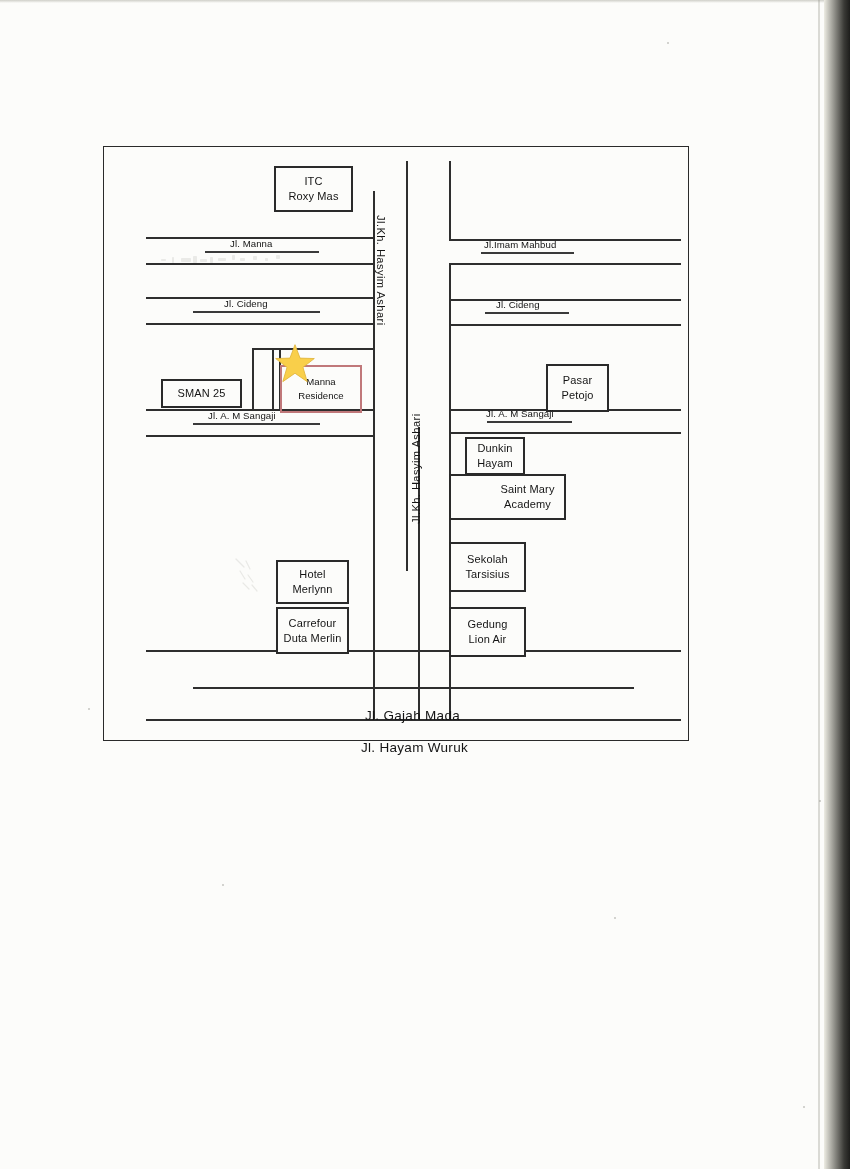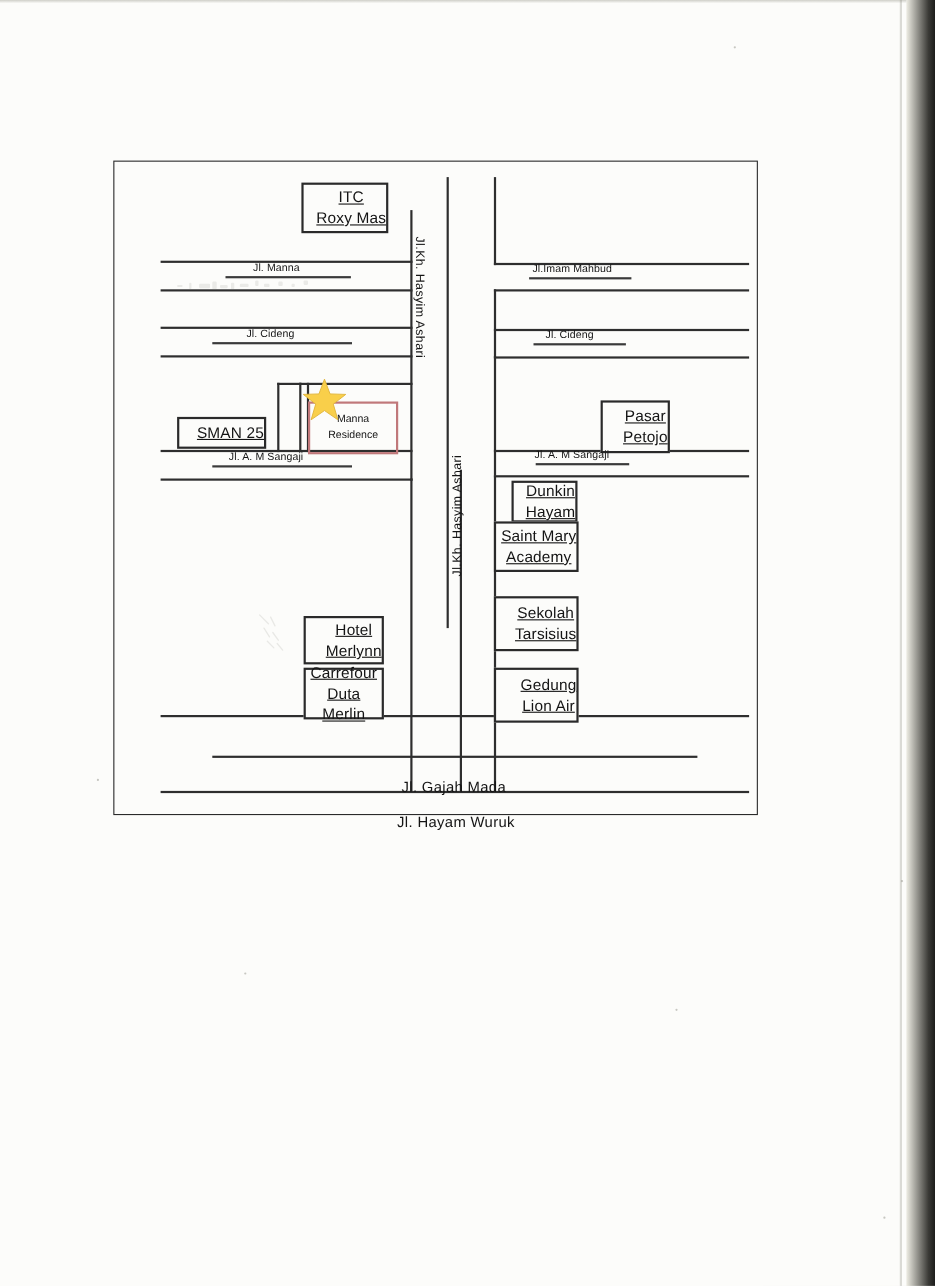--- a/index.html
+++ b/index.html
@@ -38,27 +38,26 @@
     background:#fcfcfa;
   }
   .road{position:absolute;background:#2e2e2e;}
   .road.h{height:2.2px;}
   .road.thin{background:#3a3a3a;height:1.6px;}
 
   .bldg{
     position:absolute;
     border:2.4px solid #2a2a2a;
     background:#fcfcfa;
-    display:flex;align-items:center;justify-content:flex-end;
+    display:flex;align-items:center;justify-content:center;
     text-align:center;
     color:#141414;
-    font-size:14px;
+    font-size:11px;
     line-height:1.35;
     letter-spacing:.15px;
-    text-decoration:underline;
   }
 
   .label{
     position:absolute;
     color:#141414;
     font-size:9.6px;
     white-space:nowrap;
     letter-spacing:.1px;
   }
   .label.big{font-size:13.5px;letter-spacing:.3px;margin-top:40px;}
@@ -160,21 +159,21 @@
     </div>
 
     <div class="bldg" style="left:442px;top:217px;width:59px;height:44px;">
       <span><span>Pasar</span><br><span>Petojo</span></span>
     </div>
 
     <div class="bldg" style="left:345px;top:290px;width:56px;height:34px;margin-left:16px;">
       <span><span>Dunkin</span><br><span>Hayam</span></span>
     </div>
 
-    <div class="bldg" style="left:345px;top:327px;width:73px;height:42px;">
+    <div class="bldg" style="left:345px;top:327px;width:73px;height:42px;padding-left:40px;">
       <span><span>Saint Mary</span><br><span>Academy</span></span>
     </div>
 
     <div class="bldg" style="left:345px;top:395px;width:73px;height:46px;">
       <span><span>Sekolah</span><br><span>Tarsisius</span></span>
     </div>
 
     <div class="bldg" style="left:345px;top:460px;width:73px;height:46px;">
       <span><span>Gedung</span><br><span>Lion Air</span></span>
     </div>

